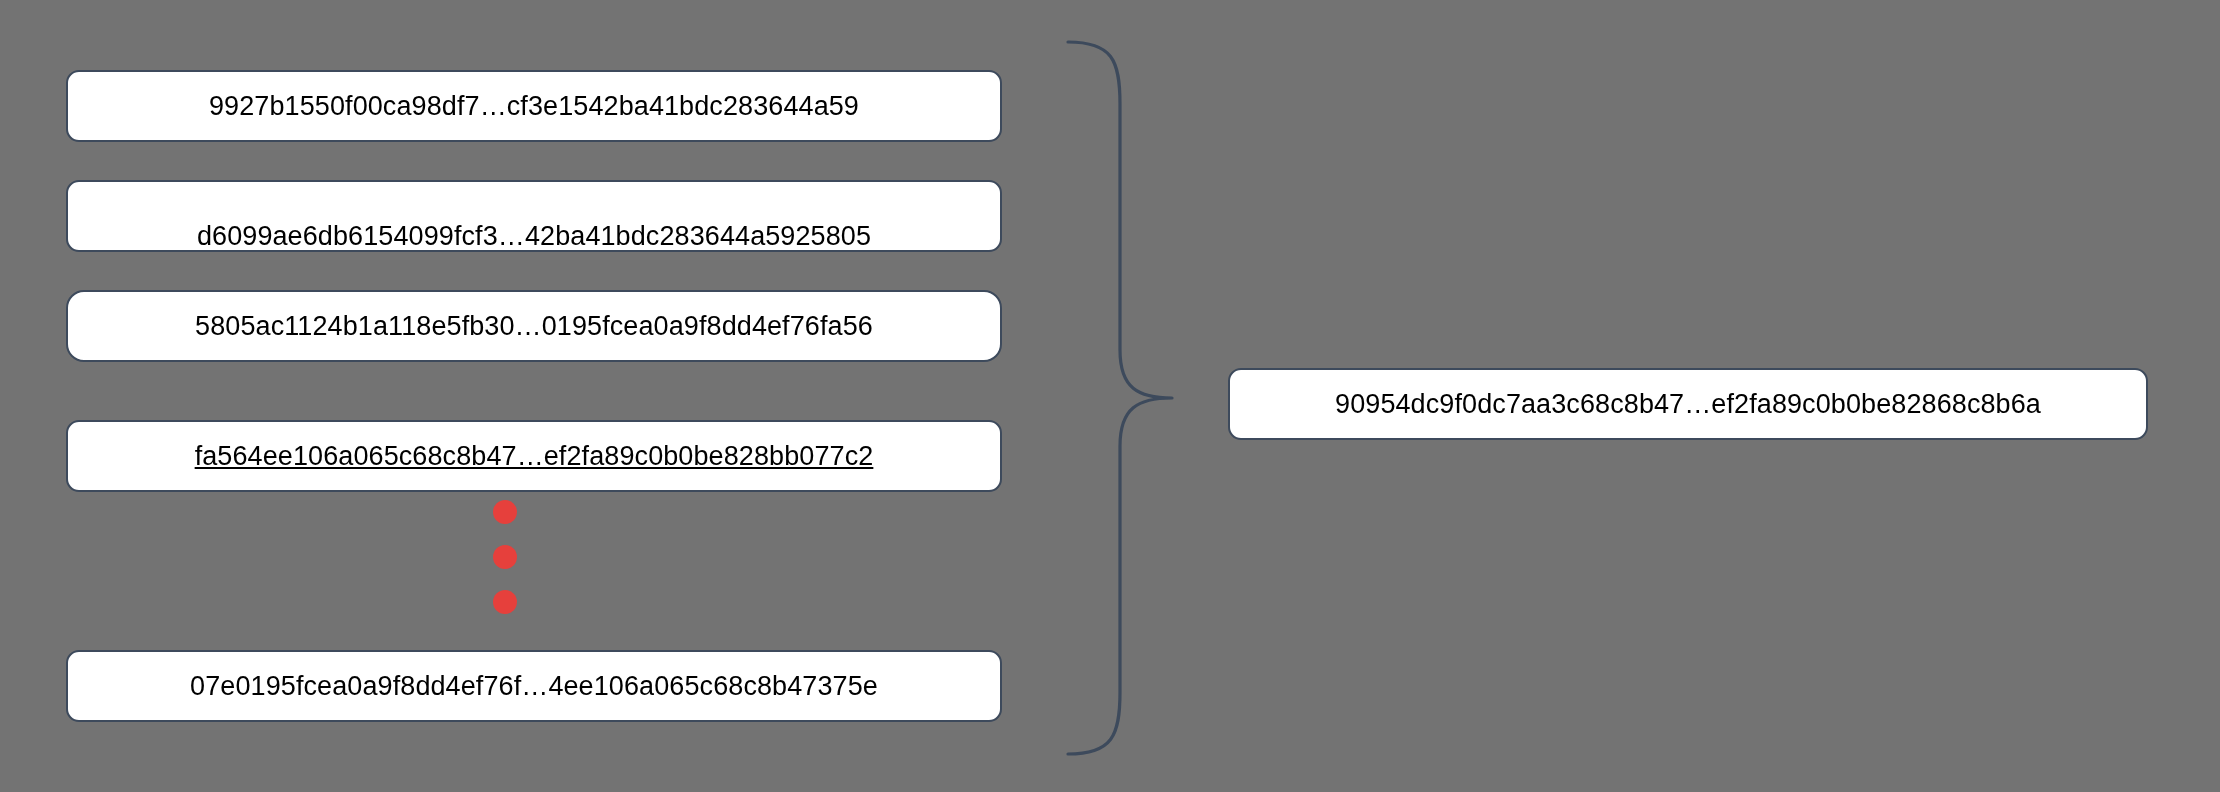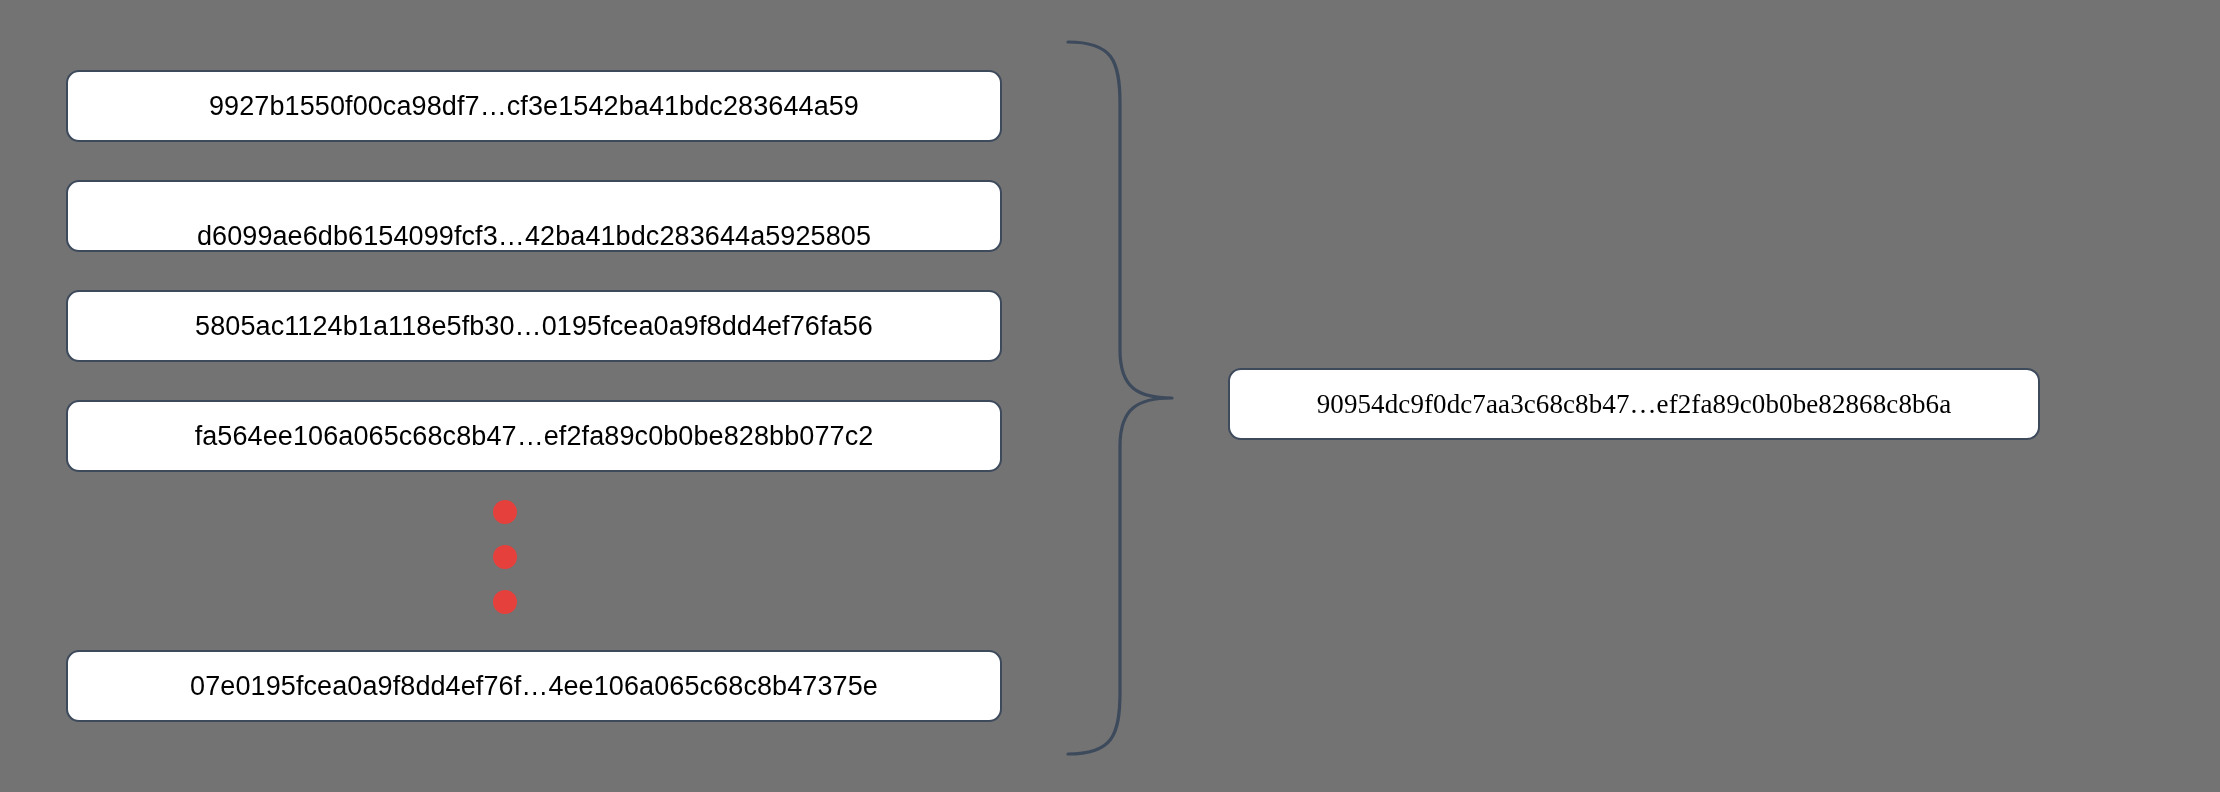--- a/index.html
+++ b/index.html
@@ -42,23 +42,22 @@
 
   .input-box {
     left: 66px;
     width: 936px;
     height: 72px;
   }
 
   .output-box {
     left: 1228px;
     top: 368px;
-    width: 812px;
+    width: 920px;
     height: 72px;
-    font-family: Liberation Serif, serif;
   }
 
   
   #ellipsis {
     position: absolute;
     left: 493px;
     top: 500px;
     width: 30px;
     height: 122px;
   }
@@ -97,25 +96,25 @@
 <div id="canvas">
 
   <div class="hash-box input-box" style="top:70px;">
     <span>9927b1550f00ca98df7…cf3e1542ba41bdc283644a59</span>
   </div>
 
   <div class="hash-box input-box" style="top:180px;align-items:flex-end;">
     <span>d6099ae6db6154099fcf3…42ba41bdc283644a5925805</span>
   </div>
 
-  <div class="hash-box input-box" style="top:290px;">
+  <div class="hash-box input-box" style="top:290px;border-radius:18px;">
     <span>5805ac1124b1a118e5fb30…0195fcea0a9f8dd4ef76fa56</span>
   </div>
 
-  <div class="hash-box input-box" style="top:400px;">
+  <div class="hash-box input-box" style="top:420px;text-decoration:underline;">
     <span>fa564ee106a065c68c8b47…ef2fa89c0b0be828bb077c2</span>
   </div>
 
   <div id="ellipsis">
     <span class="dot dot-0"></span>
     <span class="dot dot-1"></span>
     <span class="dot dot-2"></span>
   </div>
 
   <div class="hash-box input-box" style="top:650px;align-items:center;">

